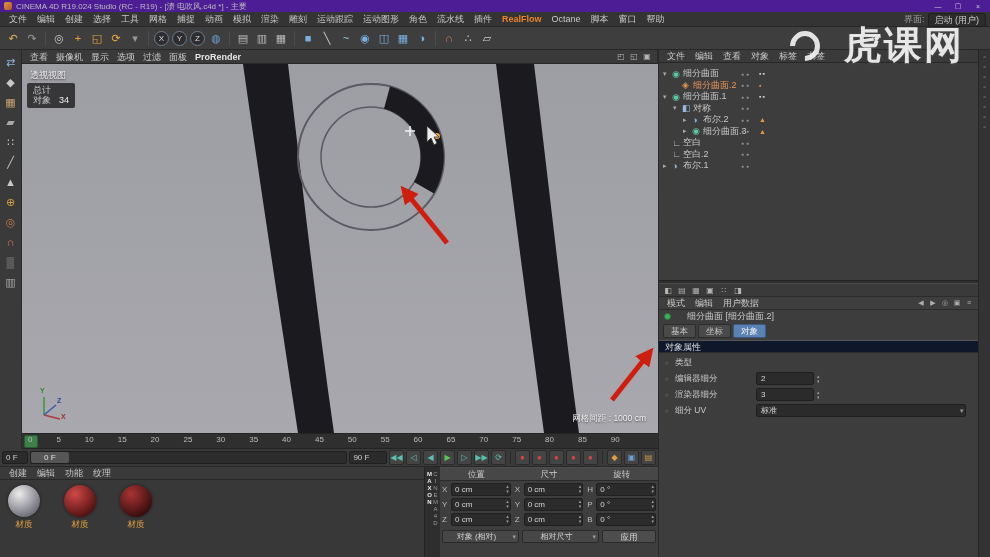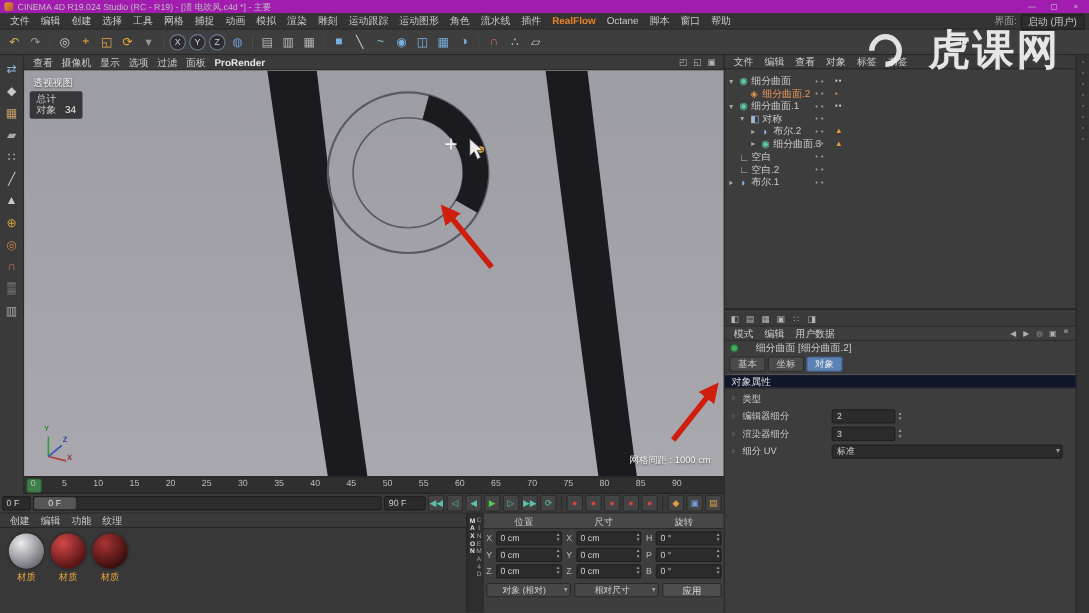--- a/index.html
+++ b/index.html
@@ -3,21 +3,21 @@
 <meta charset="utf-8">
 <style>
   * { margin:0; padding:0; box-sizing:border-box; }
   html,body { width:990px; height:557px; overflow:hidden; }
   body { font-family:"Liberation Sans","DejaVu Sans",sans-serif; font-size:9px; color:#c9c9c9;
          background:#3d3d3d; position:relative; cursor:default; }
 
   .abs { position:absolute; }
 
   
-  .titlebar { position:absolute; left:0; top:0; width:990px; height:12px; background:#a21caf;
+  .titlebar { position:absolute; left:0; top:0; width:990px; height:12px; background:#4c1d95;
               display:flex; align-items:center; gap:4px; padding:0 4px; font-size:8px; color:#bdbdbd; }
   .app-ico { width:8px; height:8px; background:linear-gradient(135deg,#e8953a,#b05a20); border-radius:2px; flex:0 0 auto; }
   .titlebar .title { white-space:nowrap; overflow:hidden; }
   .titlebar .sp { flex:1; }
   .win-btn { width:16px; height:10px; display:flex; align-items:center; justify-content:center;
              color:#cfcfcf; font-size:7px; }
 
   
   .menubar { position:absolute; left:0; top:12px; width:990px; height:15px; background:#343434;
              border-bottom:1px solid #272727; display:flex; align-items:center; padding:0 4px; }
@@ -75,21 +75,21 @@
   .t-slider { position:relative; width:322px; height:13px; background:#2c2c2c; border:1px solid #1f1f1f; border-radius:2px; }
   .t-handle { position:absolute; left:0; top:0; width:38px; height:11px; background:#565656; border-radius:2px;
               font-size:8px; line-height:11px; text-align:center; color:#e0e0e0; }
   .t-btn { width:15px; height:15px; display:flex; align-items:center; justify-content:center; font-size:8px;
            color:var(--c,#bdbdbd); background:#444; border:1px solid #2b2b2b; border-radius:2px; }
   .t-btn.sep { width:1px; background:#2a2a2a; border:none; height:13px; margin:0 2px; }
 
   
   .materials { position:absolute; left:0; top:467px; width:424px; height:90px; background:#383838; }
   .mat-menu { height:13px; background:#3a3a3a; border-bottom:1px solid #272727; display:flex; align-items:center; padding:0 4px; }
-  .mat-list { display:flex; gap:2px; padding:5px 6px; }
+  .mat-list { display:flex; gap:20px; padding:5px 6px; }
   .mat { width:36px; text-align:center; }
   .mat-sphere { width:32px; height:32px; margin:0 auto; border-radius:50%;
                 background:radial-gradient(circle at 35% 28%, var(--c1), var(--c2) 75%); box-shadow:0 0 3px rgba(0,0,0,.6); }
   .mat-label { color:#e8a33d; font-size:8.5px; margin-top:2px; }
 
   
   .brand { position:absolute; left:424px; top:467px; width:16px; height:90px; background:#2e2e2e;
            border-left:1px solid #232323; display:flex; justify-content:center; padding-top:4px; gap:0; }
   .brand span { writing-mode:vertical-rl; text-orientation:upright; font-size:6px; letter-spacing:1px; }
   .brand .b1 { color:#e8e8e8; font-weight:bold; }

